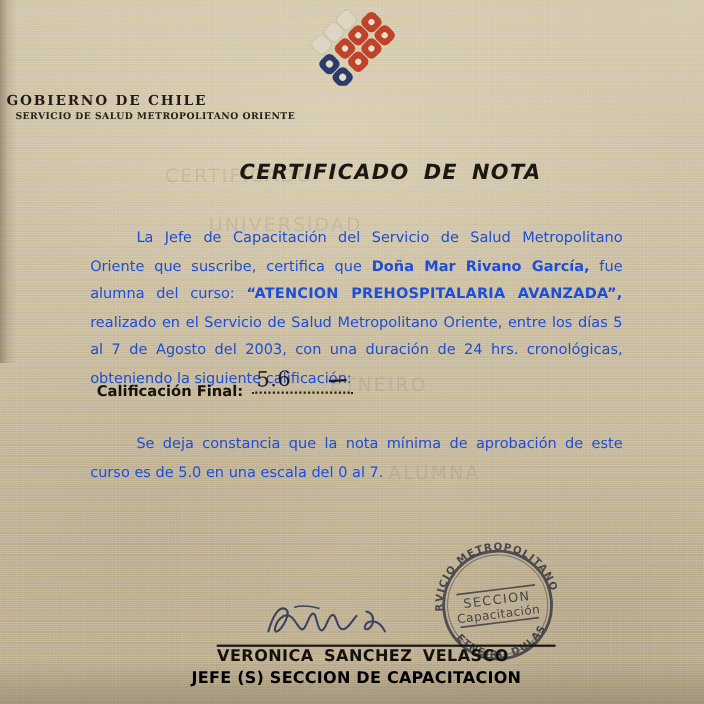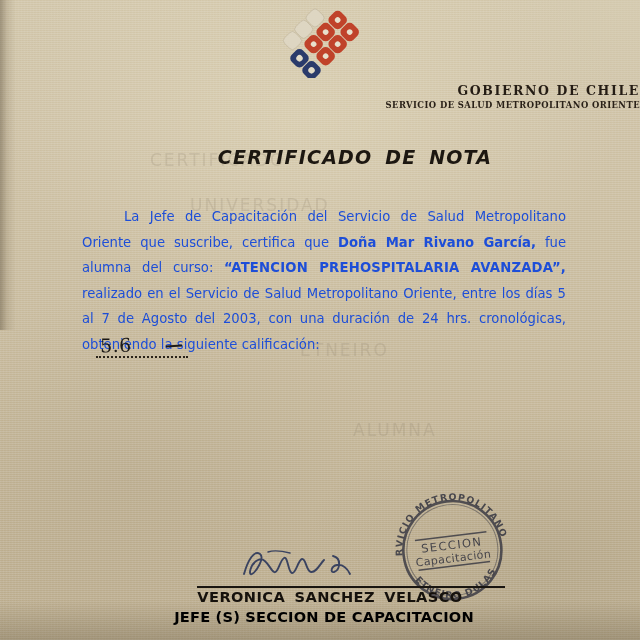--- a/index.html
+++ b/index.html
@@ -66,21 +66,21 @@
     position: absolute;
     inset: 0;
   }
 
   
   .header {
     position: absolute;
     top: 6px;
     left: 0;
     width: 100%;
-    text-align: right;
+    text-align: left;
   }
   .emblem-wrap {
     width: 105px;
     height: 72px;
     margin: 0 auto;
     position: relative;
   }
   .gov-line {
     margin-top: 5px;
     font-family: "DejaVu Serif", serif;
@@ -326,27 +326,31 @@
       <div class="svc-line">SERVICIO DE SALUD METROPOLITANO ORIENTE</div>
     </div>
 
     <div class="doc-title">CERTIFICADO  DE  NOTA</div>
 
     <div class="body-block">
       <p class="para indented"><span>La Jefe de Capacitación del Servicio de Salud Metropolitano Oriente que suscribe, certifica que </span><b>Doña Mar Rivano García,</b><span> fue alumna del curso: </span><span class="course">“ATENCION PREHOSPITALARIA AVANZADA”,</span><span> realizado en el Servicio de Salud Metropolitano Oriente, entre los días 5 al 7 de Agosto del 2003, con una duración de 24 hrs. cronológicas, obteniendo la siguiente calificación:</span></p>
     </div>
 
     <div class="calif-row">
+      <div class="calif-label">Calificación Final:</div>
       <div class="calif-slot">
         <div class="calif-dots"></div>
         <div class="calif-value">5.6</div>
         <div class="calif-dash"></div>
       </div>
     </div>
 
+    <div class="closing-block">
+      <p class="para indented">Se deja constancia que la nota mínima de aprobación de este curso es de 5.0  en una escala del 0 al 7.</p>
+    </div>
 
     <div class="stamp">
       <svg width="145" height="110" viewBox="0 0 145 110">
         <defs>
           <path id="arcTop" d="M 22,58 A 50,50 0 0 1 122,58"></path>
           <path id="arcBot" d="M 24,58 A 48,48 0 0 0 120,58"></path>
         </defs>
         <circle cx="72" cy="58" r="49" fill="none" stroke="#2a2c3a" stroke-width="2.6" opacity="0.85"></circle>
         <circle cx="72" cy="58" r="45.5" fill="none" stroke="#2a2c3a" stroke-width="1" opacity="0.5"></circle>
         <text font-family="DejaVu Sans, sans-serif" font-size="9.3" font-weight="bold" fill="#2a2c3a" letter-spacing="1.1" opacity="0.9">

